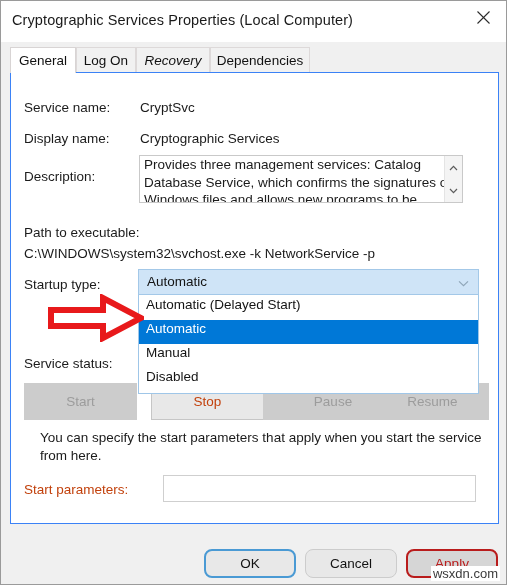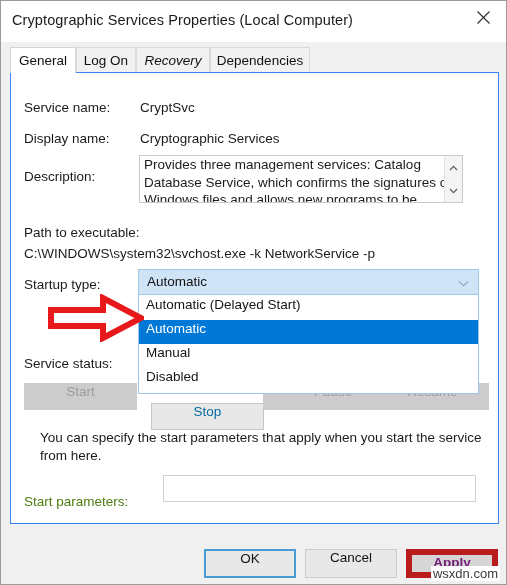--- a/index.html
+++ b/index.html
@@ -100,21 +100,21 @@
     font-size: 13.5px;
     color: #1b1b1b;
     white-space: nowrap;
   }
   .val {
     position: absolute;
     font-size: 13.5px;
     color: #1b1b1b;
     white-space: nowrap;
   }
-  .lbl.disabled, .val.disabled { color: #4d7c0f; margin-top: 12px; }
+  .lbl.disabled, .val.disabled { color: #c2410c; }
 
   
   .descbox {
     position: absolute;
     left: 138px;
     top: 154px;
     width: 324px;
     height: 48px;
     box-sizing: border-box;
     border: 1px solid #c9c9c9;
@@ -212,32 +212,32 @@
     top: 293px;
     width: 96px;
     height: 48px;
     z-index: 30;
     pointer-events: none;
   }
 
   
   .btn {
     position: absolute;
-    height: 27px;
+    height: 37px;
     box-sizing: border-box;
     font-size: 13.5px;
     display: flex;
+    align-items: center;
     justify-content: center;
     cursor: default;
   }
   .btn.enabled {
     background: #e8e8e8;
     border: 1px solid #c6c6c6;
-    color: #0369a1;
-    margin-top: 20px;
+    color: #c2410c;
   }
   .btn.disabled {
     background: #cccccc;
     border: 1px solid #cccccc;
     color: #9c9c9c;
   }
 
   
   .hint {
     position: absolute;
@@ -259,39 +259,39 @@
     border: 1px solid #cfcfcf;
   }
 
   
   .footer-btn {
     position: absolute;
     height: 29px;
     box-sizing: border-box;
     font-size: 13.5px;
     display: flex;
-    align-items: flex-start;
+    align-items: center;
     justify-content: center;
     cursor: default;
+    border-radius: 8px;
   }
   .footer-btn.normal {
     background: #e8e8e8;
     border: 1px solid #cccccc;
     color: #121212;
   }
   .footer-btn.default {
     background: #e8e8e8;
     border: 2px solid #4a9ad4;
     color: #121212;
   }
   .footer-btn.disabled {
     background: #d6d6d6;
-    border: 6px solid #b91c1c;
-    color: #701a75;
-    font-weight: bold;
+    border: 2px solid #b91c1c;
+    color: #b91c1c;
   }
 
   .watermark {
     position: absolute;
     right: 6px;
     bottom: 3px;
     font-size: 13px;
     color: #3a3a3a;
     background: #ffffff;
     padding: 0 2px;

